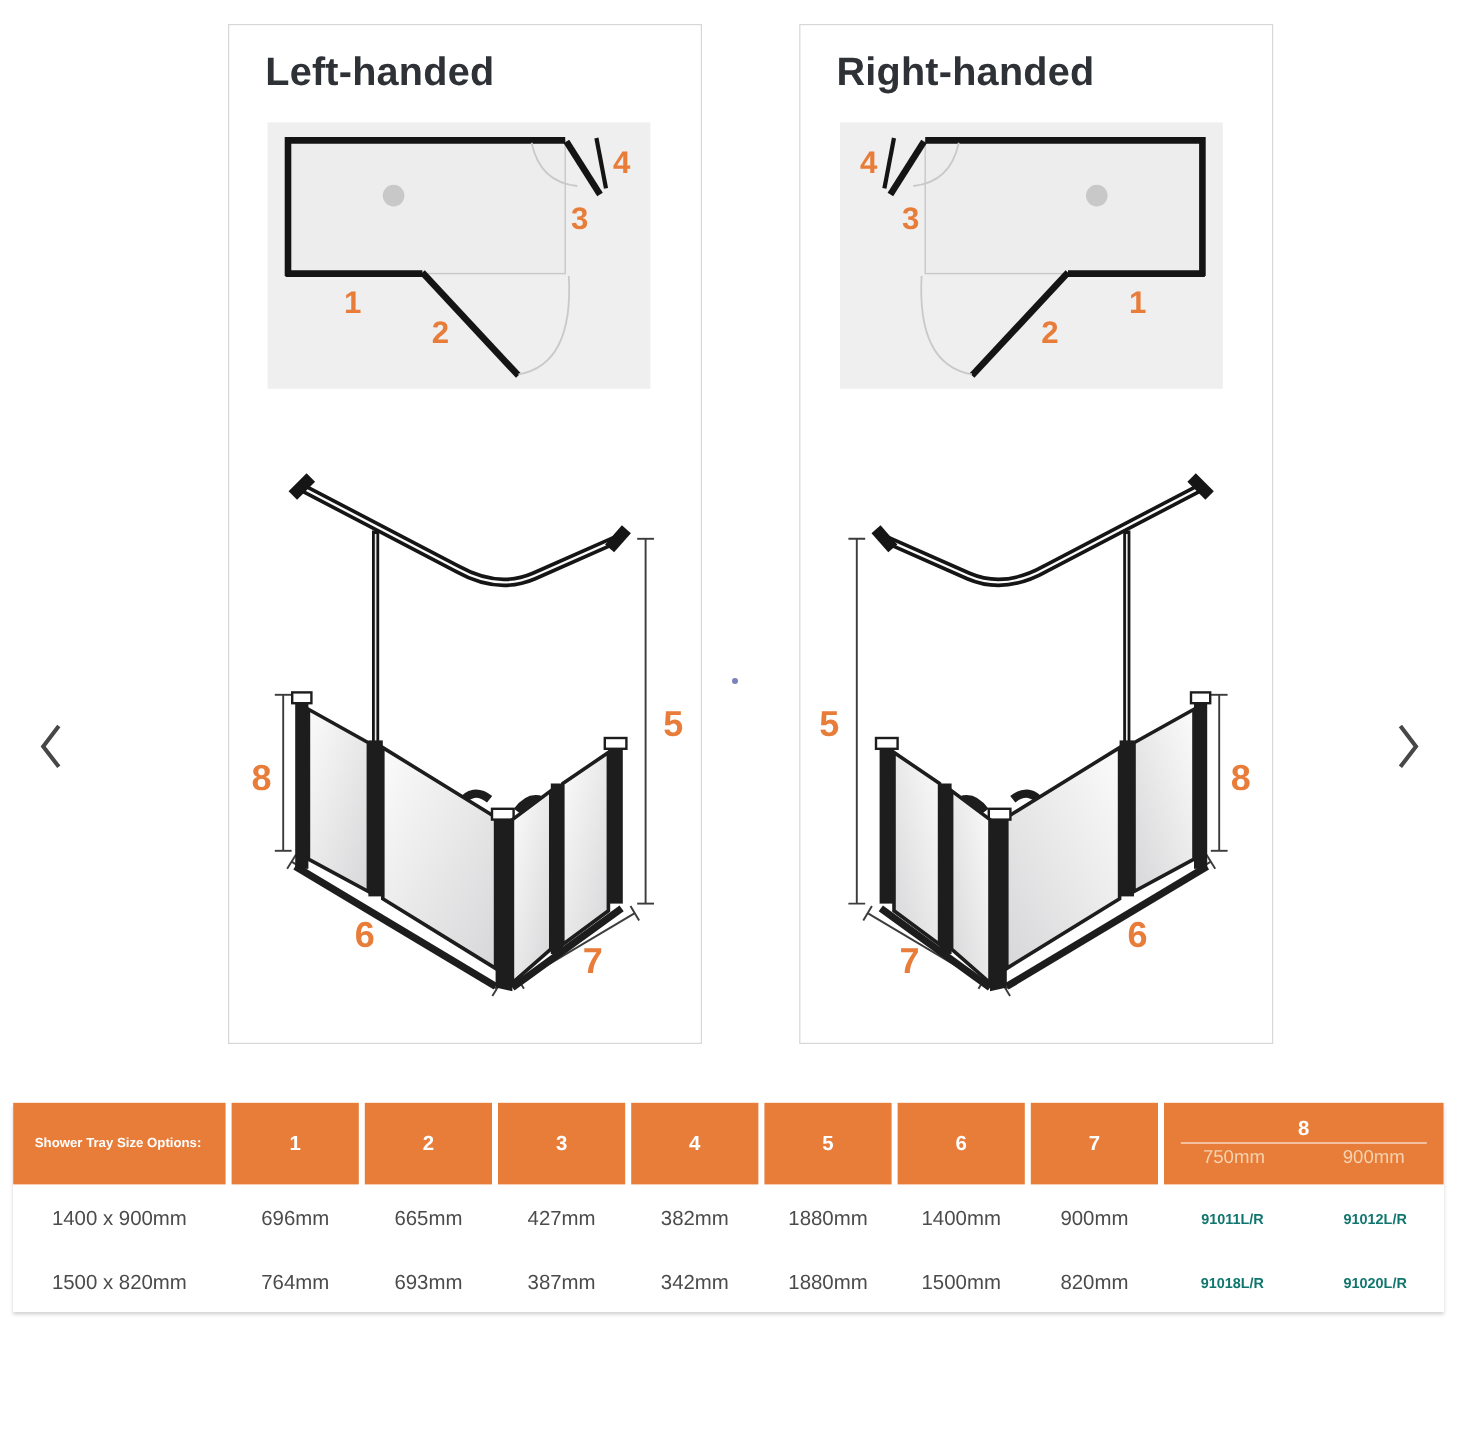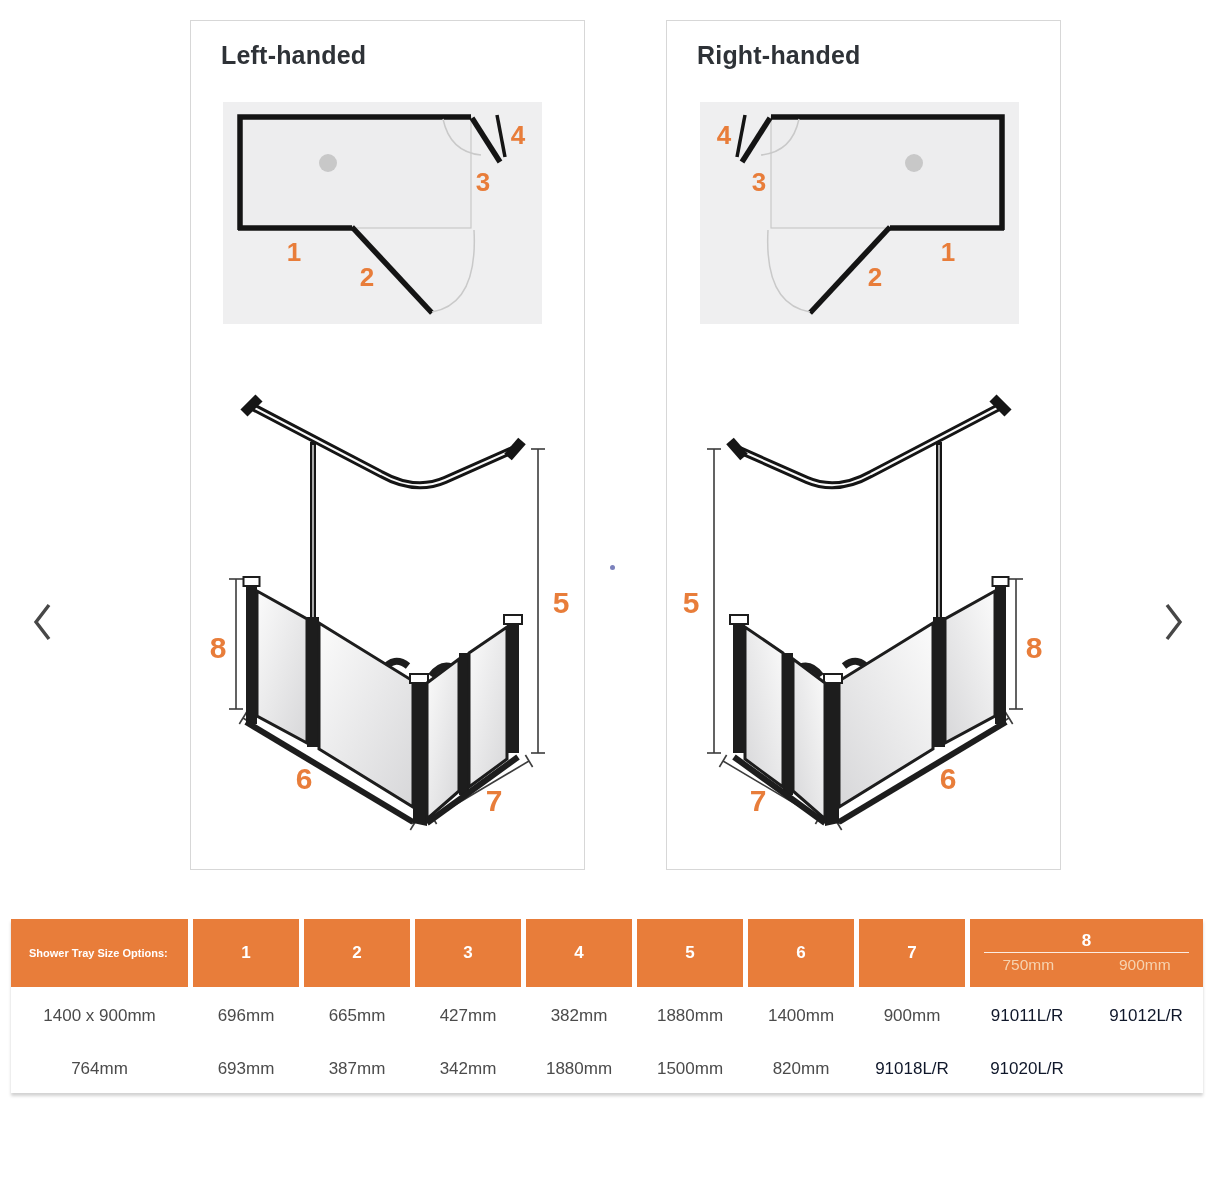--- a/index.html
+++ b/index.html
@@ -3,21 +3,21 @@
 <meta charset="utf-8">
 <style>
   html,body{margin:0;padding:0;background:#ffffff;}
   body{font-family:"Liberation Sans", sans-serif;}
   .stage{position:relative;width:1214px;height:1200px;background:#fff;overflow:hidden;}
 
   
   .panel{position:absolute;top:20px;width:393px;height:848px;background:#fff;border:1px solid #d7d7d7;}
   .panel.left{left:190px;}
   .panel.right{left:637px;margin-left:29px;}
-  .panel-title{position:absolute;left:30px;top:20px;margin:0;font-size:25px;font-weight:700;color:#2e3237;letter-spacing:.2px;}
+  .panel-title{position:absolute;left:30px;top:20px;margin:0;font-size:33px;font-weight:700;color:#2e3237;letter-spacing:.2px;}
   .plan-svg{position:absolute;left:-5px;top:-5px;width:394px;height:330px;}
   .screen-svg{position:absolute;left:0px;top:350px;width:394px;height:490px;}
   svg text.num{fill:#e87d3a;font-weight:700;font-family:"Liberation Sans",sans-serif;}
   svg text.plan-num{font-size:26px;}
   svg text.screen-num{font-size:30px;}
 
   
   .nav-btn{position:absolute;top:600px;width:26px;height:44px;background:none;border:none;padding:0;cursor:pointer;}
   .nav-btn.prev{left:30px;}
   .nav-btn.next{left:1160px;}
@@ -30,21 +30,21 @@
   .size-table{display:grid;grid-template-columns:177px repeat(7,1fr) 114px 114px;gap:5px;background:#fff;}
   .cell{display:flex;align-items:center;justify-content:center;}
   .th{background:#e87d3a;color:#fff;font-weight:700;font-size:17px;height:68px;}
   .th.c0{justify-content:flex-start;text-align:left;padding-left:18px;font-size:11px;line-height:1.3;box-sizing:border-box;}
   .th.group8{grid-column:9 / 11;flex-direction:column;justify-content:center;gap:3px;}
   .group8 .g8-num{font-size:17px;font-weight:700;line-height:1;}
   .group8 .g8-line{width:88%;height:1px;background:rgba(255,255,255,.85);}
   .group8 .g8-sub{display:flex;width:100%;}
   .group8 .g8-sub span{flex:1;text-align:center;color:#f6d3b0;font-weight:400;font-size:15.5px;}
   .td{height:48px;font-size:17px;color:#4b4b4b;}
-  .td.code{font-weight:400;color:#0f172a;font-size:17px;}
+  .td.code{font-weight:700;color:#0f766e;font-size:12px;}
 </style>
 </head>
 <body>
 
 <div class="stage">
 
   <div class="panel left">
     <h2 class="panel-title">Left-handed</h2>
 
     <svg class="plan-svg" viewBox="0 0 394 330">
@@ -181,20 +181,21 @@
       <div class="row-a cell td">696mm</div>
       <div class="row-a cell td">665mm</div>
       <div class="row-a cell td">427mm</div>
       <div class="row-a cell td">382mm</div>
       <div class="row-a cell td">1880mm</div>
       <div class="row-a cell td">1400mm</div>
       <div class="row-a cell td">900mm</div>
       <div class="row-a cell td code">91011L/R</div>
       <div class="row-a cell td code">91012L/R</div>
 
+      <div class="row-b cell td">1500 x 820mm</div>
       <div class="row-b cell td">764mm</div>
       <div class="row-b cell td">693mm</div>
       <div class="row-b cell td">387mm</div>
       <div class="row-b cell td">342mm</div>
       <div class="row-b cell td">1880mm</div>
       <div class="row-b cell td">1500mm</div>
       <div class="row-b cell td">820mm</div>
       <div class="row-b cell td code">91018L/R</div>
       <div class="row-b cell td code">91020L/R</div>
     </div>

